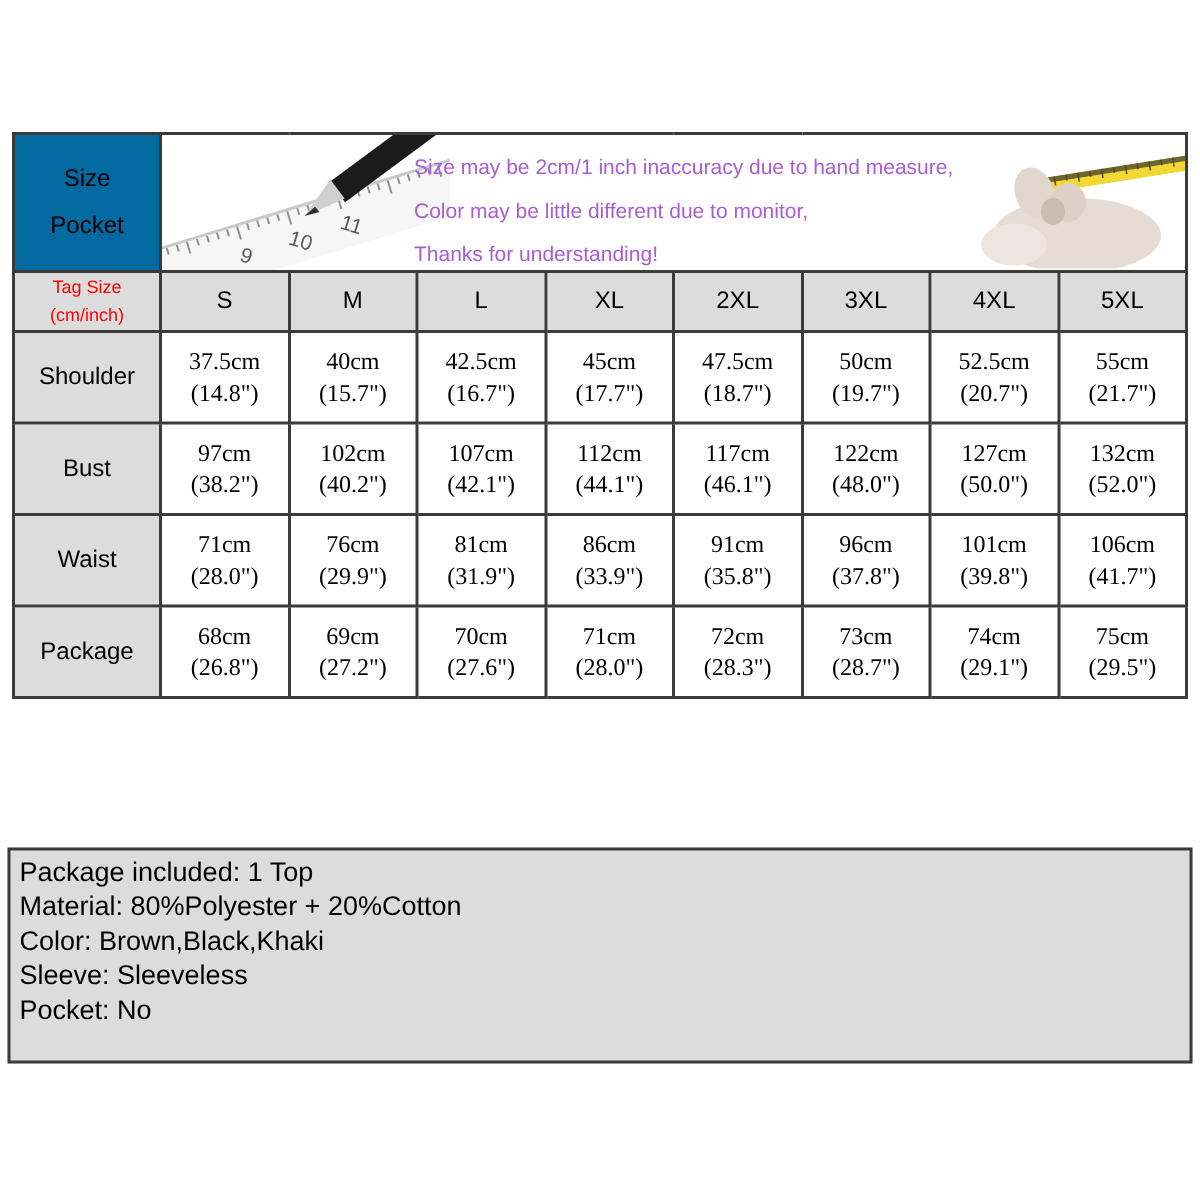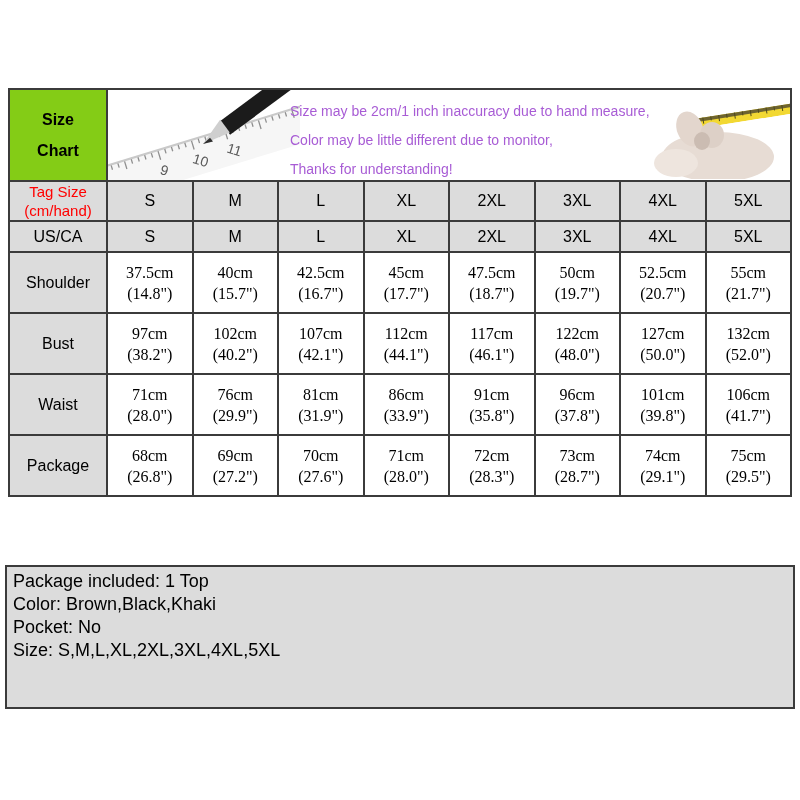--- a/index.html
+++ b/index.html
@@ -3,31 +3,31 @@
 <meta charset="utf-8">
 <style>
   html,body{margin:0;padding:0;background:#ffffff;}
   body{width:800px;height:800px;font-family:"Liberation Sans",sans-serif;color:#000;}
   .sheet{position:relative;width:800px;height:800px;background:#fff;overflow:hidden;}
 
   table.size-table{position:absolute;left:8px;top:88px;width:784px;border-collapse:collapse;table-layout:fixed;}
   table.size-table td{border:2px solid #3b3b3b;text-align:center;vertical-align:middle;font-size:16px;padding:0;overflow:hidden;}
   .c-gray{background:#dcdcdc;}
   .c-white{background:#ffffff;font-family:Liberation Serif, serif;}
-  .c-title{background:#84cc16;font-weight:bold;font-size:26px;line-height:31px;}
+  .c-title{background:#0369a1;font-weight:normal;font-size:26px;line-height:31px;}
   .r-head{height:92px;}
   .r-tag{height:40px;}
   .r-sm{height:31px;}
   .r-meas{height:61px;}
   .red{color:#ff0000;}
-  .tag-label div{font-size:15px;line-height:19px;}
+  .tag-label div{font-size:12px;line-height:19px;}
   .val2 div{line-height:21px;}
 
   .header-art{position:relative;background:#ffffff;}
-  .notes{position:absolute;left:182px;top:7px;width:430px;text-align:left;
+  .notes{position:absolute;left:168px;top:7px;width:430px;text-align:left;
          color:#a85cd5;font-size:14px;line-height:29px;white-space:nowrap;}
   .pencil-wrap{position:absolute;left:0;bottom:0;width:192px;height:90px;}
   .hand-wrap{position:absolute;right:0;bottom:1px;width:152px;height:82px;}
 
   .info-box{position:absolute;left:5px;top:565px;width:790px;height:144px;background:#dcdcdc;
             border:2px solid #3b3b3b;box-sizing:border-box;padding:3px 0 0 6px;}
   .info-box .line{font-size:18px;line-height:23px;text-align:left;}
 </style>
 </head>
 <body>
@@ -43,21 +43,21 @@
         <col>
         <col>
         <col>
         <col>
         <col>
     </colgroup>
     <tbody>
       <tr class="r-head">
         <td class="c-title">
           <div>Size</div>
-          <div>Chart</div>
+          <div>Pocket</div>
         </td>
         <td class="header-art" colspan="8">
           <div class="pencil-wrap">
             <svg width="192" height="90" viewBox="0 0 192 90">
               <g transform="rotate(-17 60 80)">
                 <rect x="-20" y="58" width="250" height="36" fill="#f6f6f6"></rect>
                 <rect x="-20" y="57" width="250" height="2" fill="#c9c9c9"></rect>
                 <path stroke="#8f8f8f" stroke-width="1.3" fill="none" d="M-14 59v8M-7 59v4.5M0 59v4.5M7 59v4.5M14 59v4.5M21 59v8M28 59v4.5M35 59v4.5M42 59v4.5M49 59v4.5M56 59v9M63 59v4.5M70 59v4.5M77 59v4.5M84 59v4.5M91 59v9M98 59v4.5M105 59v4.5M112 59v4.5M119 59v4.5M126 59v9M133 59v4.5M140 59v4.5M147 59v4.5M154 59v4.5M161 59v9M168 59v4.5M175 59v4.5M182 59v4.5M189 59v4.5M196 59v8"></path>
                 <text x="52" y="84" font-size="14" fill="#5a5a5a" transform="rotate(34 56 80)">9</text>
                 <text x="86" y="84" font-size="14" fill="#5a5a5a" transform="rotate(34 92 80)">10</text>
@@ -86,42 +86,31 @@
               <ellipse cx="74" cy="38" rx="12" ry="13" fill="#ddd0c7"></ellipse>
               <ellipse cx="64" cy="44" rx="8" ry="9" fill="#cbbcb2"></ellipse>
               <ellipse cx="38" cy="66" rx="22" ry="14" fill="#eee5de"></ellipse>
             </svg>
           </div>
         </td>
       </tr>
     <tr class="r-tag">
           <td class="c-gray red tag-label">
             <div>Tag Size</div>
-            <div>(cm/hand)</div>
+            <div>(cm/inch)</div>
           </td>
           <td class="c-gray">S</td>
           <td class="c-gray">M</td>
           <td class="c-gray">L</td>
           <td class="c-gray">XL</td>
           <td class="c-gray">2XL</td>
           <td class="c-gray">3XL</td>
           <td class="c-gray">4XL</td>
           <td class="c-gray">5XL</td>
         </tr>
-        <tr class="r-sm">
-          <td class="c-gray">US/CA</td>
-          <td class="c-gray">S</td>
-          <td class="c-gray">M</td>
-          <td class="c-gray">L</td>
-          <td class="c-gray">XL</td>
-          <td class="c-gray">2XL</td>
-          <td class="c-gray">3XL</td>
-          <td class="c-gray">4XL</td>
-          <td class="c-gray">5XL</td>
-        </tr>
         <tr class="r-meas">
           <td class="c-gray">Shoulder</td>
           <td class="c-white val2">
             <div>37.5cm</div>
             <div>(14.8")</div>
           </td>
           <td class="c-white val2">
             <div>40cm</div>
             <div>(15.7")</div>
           </td>
@@ -253,18 +242,19 @@
           <td class="c-white val2">
             <div>75cm</div>
             <div>(29.5")</div>
           </td>
         </tr>
       </tbody>
   </table>
 
   <div class="info-box">
       <div class="line">Package included: 1 Top</div>
+      <div class="line">Material: 80%Polyester + 20%Cotton</div>
       <div class="line">Color: Brown,Black,Khaki</div>
+      <div class="line">Sleeve: Sleeveless</div>
       <div class="line">Pocket: No</div>
-      <div class="line">Size: S,M,L,XL,2XL,3XL,4XL,5XL</div>
     </div>
 
 </div>
 
 </body></html>

